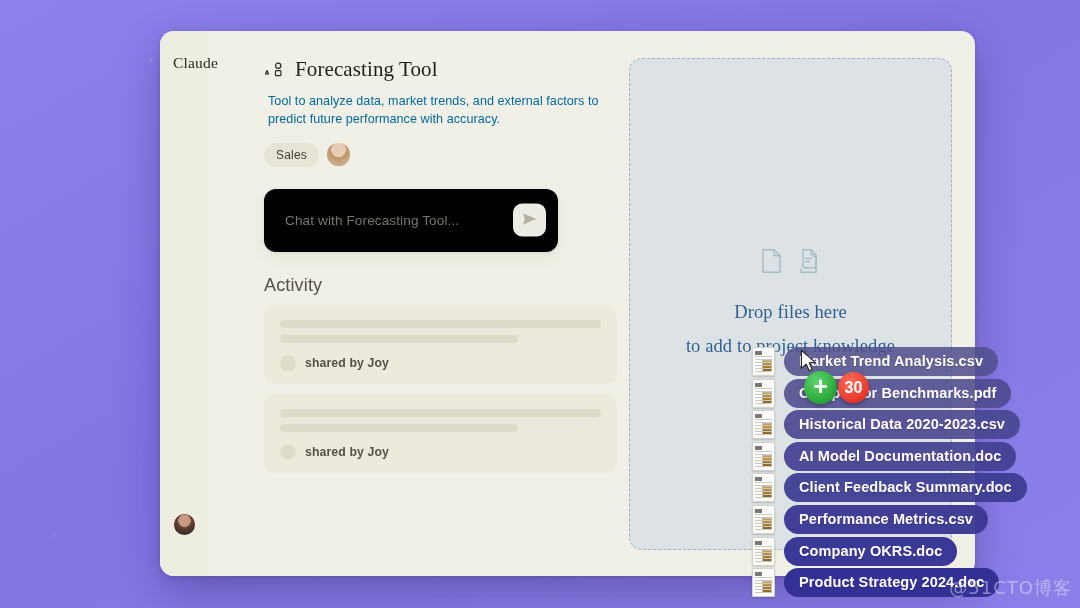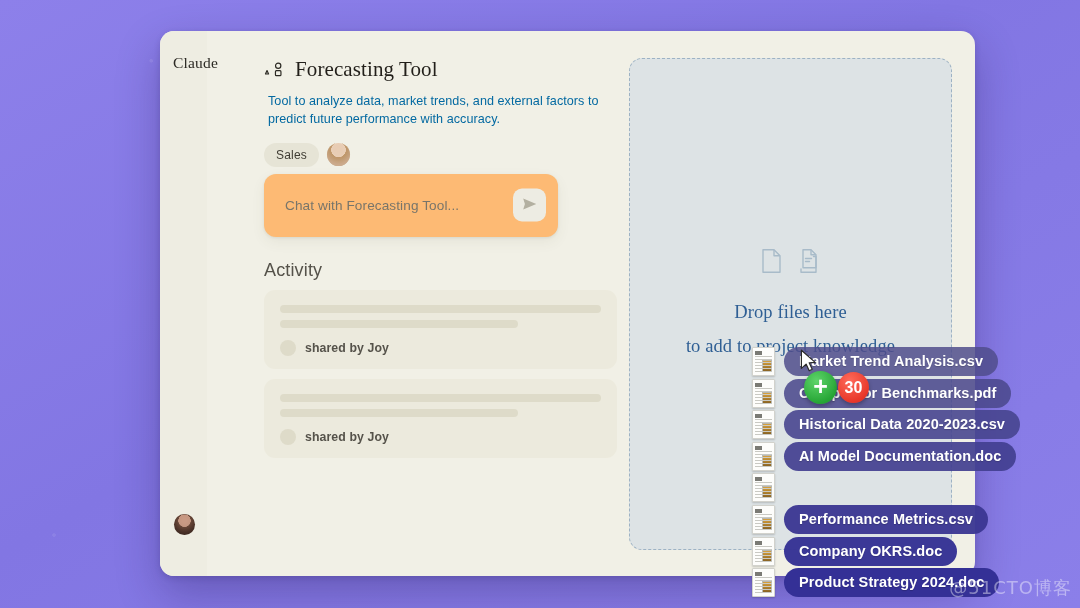--- a/index.html
+++ b/index.html
@@ -51,33 +51,33 @@
   .h-row{display:flex;align-items:center;gap:9px;margin-bottom:10px;}
   #tool-icon{width:22px;height:18px;flex:none;color:#2c2a24;}
   #tool-title{
     font-family:"Liberation Serif",serif;font-size:21px;color:#221f1a;
     letter-spacing:.1px;white-space:nowrap;
   }
   #tool-desc{
     font-size:12.6px;line-height:1.45;color:#0369a1;width:350px;
     letter-spacing:.05px;margin:0 0 14px 4px;
   }
-  #meta-row{display:flex;align-items:center;gap:8px;margin-bottom:7px;}
+  #meta-row{display:flex;align-items:center;gap:8px;margin-bottom:22px;}
   #tag{
     background:#e6e4d6;color:#3f3c33;font-size:12px;
     padding:5px 12px;border-radius:13px;letter-spacing:.2px;
   }
   #member-avatar{
     width:23px;height:23px;border-radius:50%;
     background:radial-gradient(circle at 50% 30%, #e8cdb4 0 36%, #b98f5e 38%, #8a6238 100%);
     box-shadow:0 0 0 2px #f1f0e6, inset 0 -5px 7px rgba(255,230,215,.55);
   }
 
   #composer{
-    position:relative;background:#fdba74;border-radius:12px;
+    position:relative;background:#000000;border-radius:12px;
     height:63px;width:294px;
     box-shadow:0 1px 3px rgba(90,85,60,.10), 0 5px 14px rgba(90,85,60,.07);
     display:flex;align-items:center;
   }
   #composer-input{
     border:0;background:transparent;outline:none;
     font-family:"Liberation Sans",sans-serif;font-size:13.6px;color:#6d6a5e;
     margin-left:19px;width:270px;letter-spacing:.1px;
   }
   #composer-input::placeholder{color:#78756a;opacity:1;}
@@ -281,20 +281,21 @@
     <div class="drag-row" style="left: 752px; top: 442px;">
       <div class="file-thumb">
         <div class="thumb-img"></div>
       </div>
       <div class="chip" style="background: rgba(66, 63, 144, 0.92);">AI Model Documentation.doc</div>
     </div>
     <div class="drag-row" style="left: 752px; top: 473px;">
       <div class="file-thumb">
         <div class="thumb-img"></div>
       </div>
+      <div class="chip" style="background: rgba(62, 59, 146, 0.94);">Client Feedback Summary.doc</div>
     </div>
     <div class="drag-row" style="left: 752px; top: 505px;">
       <div class="file-thumb">
         <div class="thumb-img"></div>
       </div>
       <div class="chip" style="background: rgba(59, 55, 147, 0.96);">Performance Metrics.csv</div>
     </div>
     <div class="drag-row" style="left: 752px; top: 537px;">
       <div class="file-thumb">
         <div class="thumb-img"></div>

